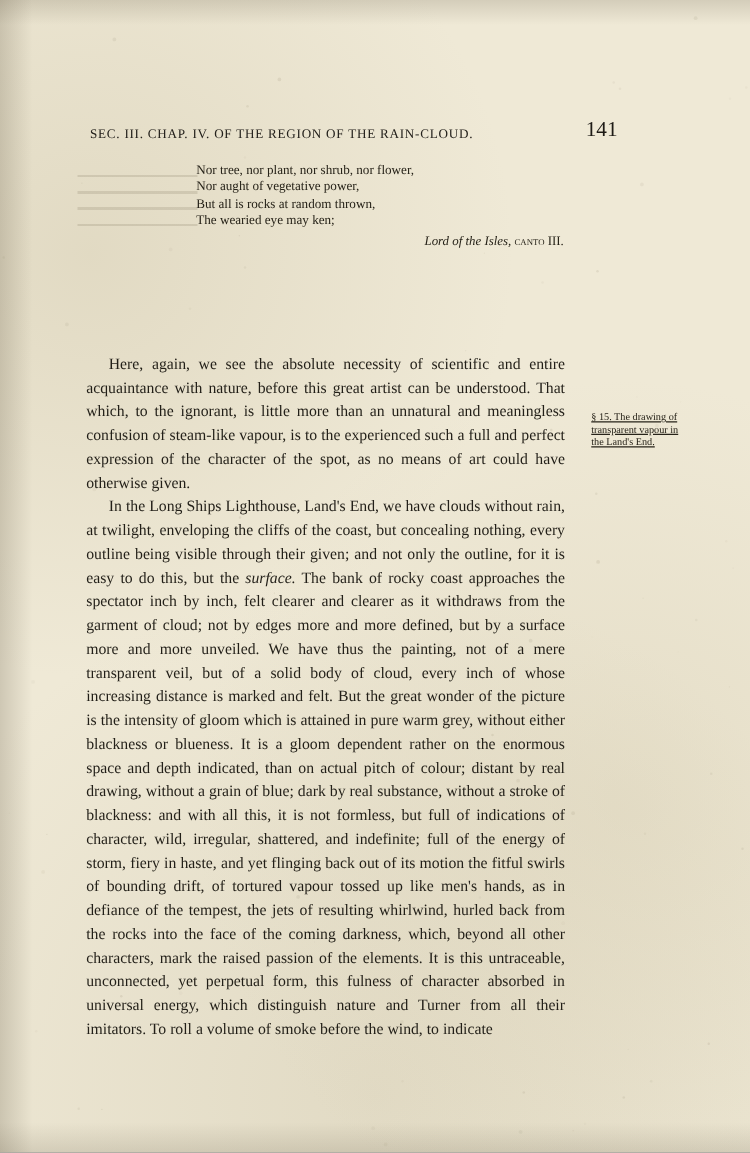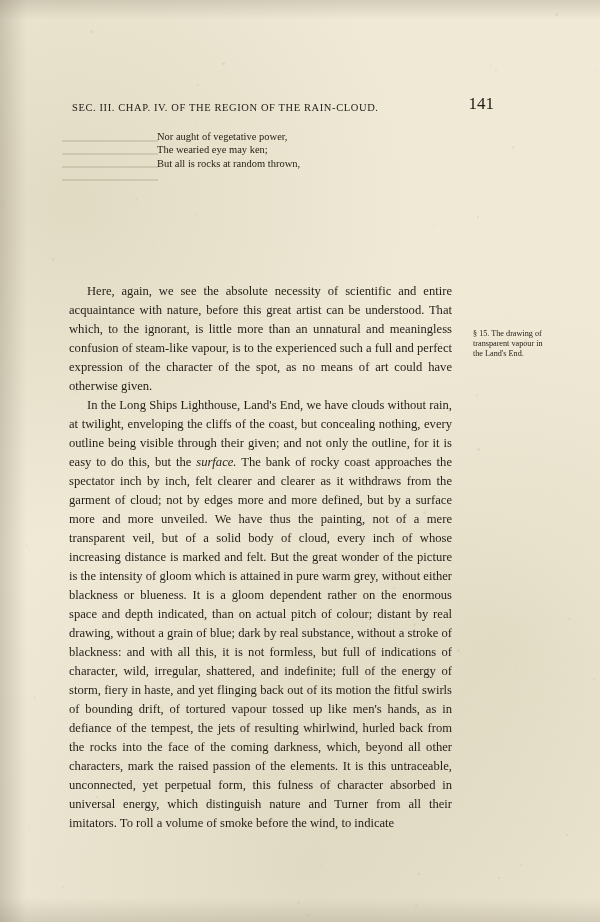--- a/index.html
+++ b/index.html
@@ -100,20 +100,21 @@
   .body-text i { font-style: italic; }
 
   .marginal-note {
     position: absolute;
     top: 329px;
     left: 473px;
     width: 72px;
     font-size: 8.2px;
     line-height: 10.2px;
     color: #272319;
+    text-decoration: underline;
   }
 
   .edge-shadow-left {
     position: absolute;
     left: 0; top: 0; bottom: 0;
     width: 26px;
     background: linear-gradient(to right, rgba(90,80,60,0.22), rgba(90,80,60,0));
     pointer-events: none;
   }
   .edge-shadow-top {
@@ -155,23 +156,25 @@
   <div class="edge-shadow-left"></div>
   <div class="edge-shadow-bottom"></div>
   <div class="bleed-through"></div>
 
   <div class="headline">
     <div class="running-head">SEC. III. CHAP. IV.   OF THE REGION OF THE RAIN-CLOUD.</div>
     <div class="folio">141</div>
   </div>
 
   <div class="verse">
+    <div>Nor tree, nor plant, nor shrub, nor flower,</div>
     <div>Nor aught of vegetative power,</div>
+    <div>But all is rocks at random thrown,</div>
     <div>The wearied eye may ken;</div>
-    <div>But all is rocks at random thrown,</div>
+    <div class="verse-attrib"><span>Lord of the Isles,</span> <span class="cantopart">canto III.</span></div>
   </div>
 
   <div class="body-text">
     <p class="first">Here, again, we see the absolute necessity of scientific and entire acquaintance with nature, before this great artist can be understood. That which, to the ignorant, is little more than an unnatural and meaningless confusion of steam-like vapour, is to the experienced such a full and perfect expression of the character of the spot, as no means of art could have otherwise given.</p>
     <p><span>In the Long Ships Lighthouse, Land's End, we have clouds without rain, at twilight, enveloping the cliffs of the coast, but concealing nothing, every outline being visible through their given; and not only the outline, for it is easy to do this, but the </span><i>surface.</i><span> The bank of rocky coast approaches the spectator inch by inch, felt clearer and clearer as it withdraws from the garment of cloud; not by edges more and more defined, but by a surface more and more unveiled.  We have thus the painting, not of a mere transparent veil, but of a solid body of cloud, every inch of whose increasing distance is marked and felt.  But the great wonder of the picture is the intensity of gloom which is attained in pure warm grey, without either blackness or blueness.  It is a gloom dependent rather on the enormous space and depth indicated, than on actual pitch of colour; distant by real drawing, without a grain of blue; dark by real substance, without a stroke of blackness: and with all this, it is not formless, but full of indications of character, wild, irregular, shattered, and indefinite; full of the energy of storm, fiery in haste, and yet flinging back out of its motion the fitful swirls of bounding drift, of tortured vapour tossed up like men's hands, as in defiance of the tempest, the jets of resulting whirlwind, hurled back from the rocks into the face of the coming darkness, which, beyond all other characters, mark the raised passion of the elements.  It is this untraceable, unconnected, yet perpetual form, this fulness of character absorbed in universal energy, which distinguish nature and Turner from all their imitators.  To roll a volume of smoke before the wind, to indicate</span></p>
   </div>
 
   <div class="marginal-note">§ 15. The drawing of transparent vapour in the Land's End.</div>
 
 <div class="speck" style="left: 351.074px; top: 514.942px; opacity: 0.26; width: 2px; height: 2px;"></div>

